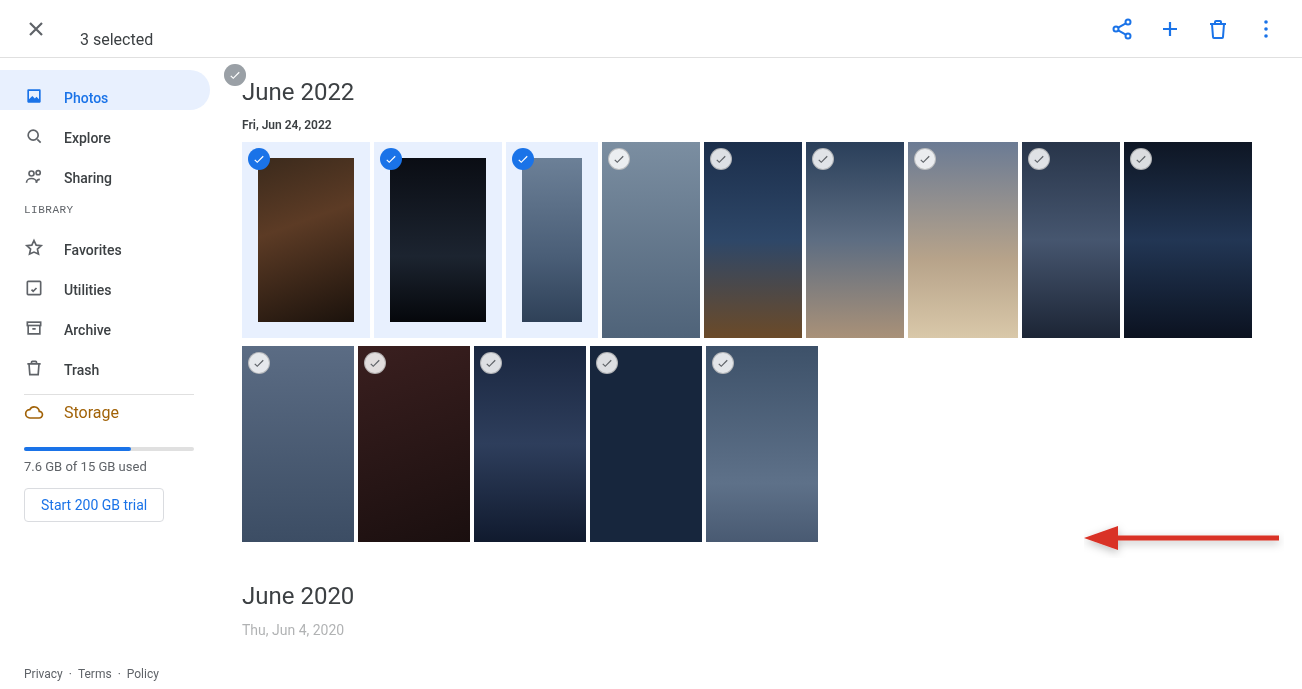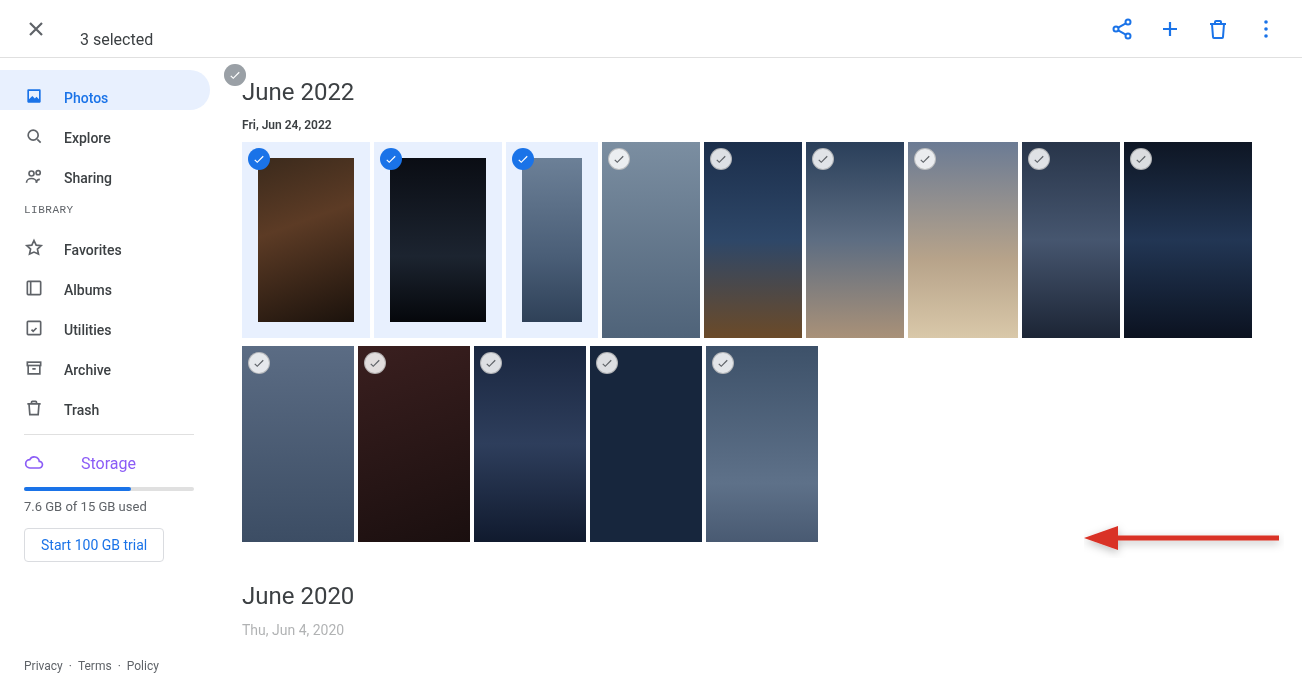--- a/index.html
+++ b/index.html
@@ -21,28 +21,28 @@
 .sidebar { width: 218px; padding: 12px 0; display: flex; flex-direction: column; }
 .nav-item { display: flex; align-items: center; height: 40px; padding: 16px 12px 0 24px; border-radius: 0 20px 20px 0; margin-right: 8px; cursor: pointer; color: #5f6368; gap: 20px; }
 .nav-item.active { background: #e8f0fe; color: #1a73e8; }
 .nav-item .nlabel { font-size: 14px; font-weight: 500; color: #3c4043; }
 .nav-item.active .nlabel { color: #1a73e8; }
 .nav-item svg { width: 20px; height: 20px; }
 .section-label { padding: 14px 24px 6px; font-size: 11px; font-weight: 500; letter-spacing: .5px; color: #5f6368; font-family: Liberation Mono, monospace; }
 .sep { margin: 12px 24px 8px; border: none; border-top: 1px solid #e0e0e0; }
 
 .storage-block { padding: 0 24px; }
-.storage-row { display: flex; align-items: center; gap: 37px; color: #8b5cf6; height: 40px; cursor: pointer; }
+.storage-row { display: flex; align-items: flex-start; gap: 20px; color: #a16207; height: 40px; cursor: pointer; }
 .storage-row svg { width: 20px; height: 20px; }
 .storage-bar { height: 4px; background: #e0e0e0; border-radius: 2px; margin-top: 4px; }
 .storage-fill { height: 100%; background: #1a73e8; border-radius: 2px; }
 .storage-text { font-size: 13px; color: #5f6368; margin-top: 8px; }
 .trial-btn { margin-top: 14px; border: 1px solid #dadce0; padding: 8px 16px; border-radius: 4px; font-size: 14px; color: #1a73e8; background: #fff; cursor: pointer; display: inline-block; }
 
-.footer-links { padding: 0 24px; position: absolute; bottom: 16px; font-size: 12px; color: #5f6368; display: flex; gap: 6px; align-items: flex-end; }
+.footer-links { padding: 0 24px; position: absolute; bottom: 8px; font-size: 12px; color: #5f6368; display: flex; gap: 6px; align-items: flex-end; }
 .footer-links span { cursor: pointer; }
 .dot { color: #5f6368; }
 
 
 .main { flex: 1; padding: 20px 24px 0 24px; overflow: hidden; position: relative; }
 .group-title { font-size: 24px; font-weight: 400; color: #3c4043; margin-bottom: 12px; }
 .date-row { display: flex; align-items: center; gap: 10px; margin-bottom: 10px; }
 .date-text { font-size: 12px; font-weight: 600; color: #3c4043; }
 .photo-grid { display: flex; flex-wrap: wrap; gap: 4px; margin-bottom: 40px; }
 .thumb { position: relative; height: 196px; cursor: pointer; }
@@ -151,27 +151,20 @@
     <div id="nav-library">
         <div class="nav-item">
           <span><svg viewBox="0 0 24 24" fill="none" stroke="currentColor" stroke-width="2" style="width: 20px; height: 20px;">
               <path d="M12 3l2.6 5.6 6 .6-4.5 4.1 1.3 6L12 16.9 6.6 19.3l1.3-6L3.4 9.2l6-.6L12 3z"></path>
             </svg></span>
           <span class="nlabel">Favorites</span>
         </div>
         <div class="nav-item">
           <span><svg viewBox="0 0 24 24" fill="none" stroke="currentColor" stroke-width="2" style="width: 20px; height: 20px;">
               <rect x="4" y="4" width="16" height="16" rx="1"></rect>
-              <path d="M8 4v16"></path>
-            </svg></span>
-          <span class="nlabel">Albums</span>
-        </div>
-        <div class="nav-item">
-          <span><svg viewBox="0 0 24 24" fill="none" stroke="currentColor" stroke-width="2" style="width: 20px; height: 20px;">
-              <rect x="4" y="4" width="16" height="16" rx="1"></rect>
               <path d="M9 14l2 2 4-4"></path>
             </svg></span>
           <span class="nlabel">Utilities</span>
         </div>
         <div class="nav-item">
           <span><svg viewBox="0 0 24 24" fill="none" stroke="currentColor" stroke-width="2" style="width: 20px; height: 20px;">
               <rect x="4" y="5" width="16" height="4"></rect>
               <path d="M5 9v10h14V9M10 13h4"></path>
             </svg></span>
           <span class="nlabel">Archive</span>
@@ -188,21 +181,21 @@
       <div class="storage-row">
         <svg viewBox="0 0 24 24" fill="none" stroke="currentColor" stroke-width="2">
             <path d="M7 18a5 5 0 010-10 6 6 0 0111.3 2A4 4 0 0118 18H7z"></path>
           </svg>
         <span class="nlabel">Storage</span>
       </div>
       <div class="storage-bar">
         <div class="storage-fill" id="storage-fill" style="width: 63%;"></div>
       </div>
       <div class="storage-text">7.6 GB of 15 GB used</div>
-      <button class="trial-btn">Start 100 GB trial</button>
+      <button class="trial-btn">Start 200 GB trial</button>
     </div>
   </div>
 
   <div class="footer-links">
     <span>Privacy</span>
     <span class="dot">·</span>
     <span>Terms</span>
     <span class="dot">·</span>
     <span>Policy</span>
   </div>

